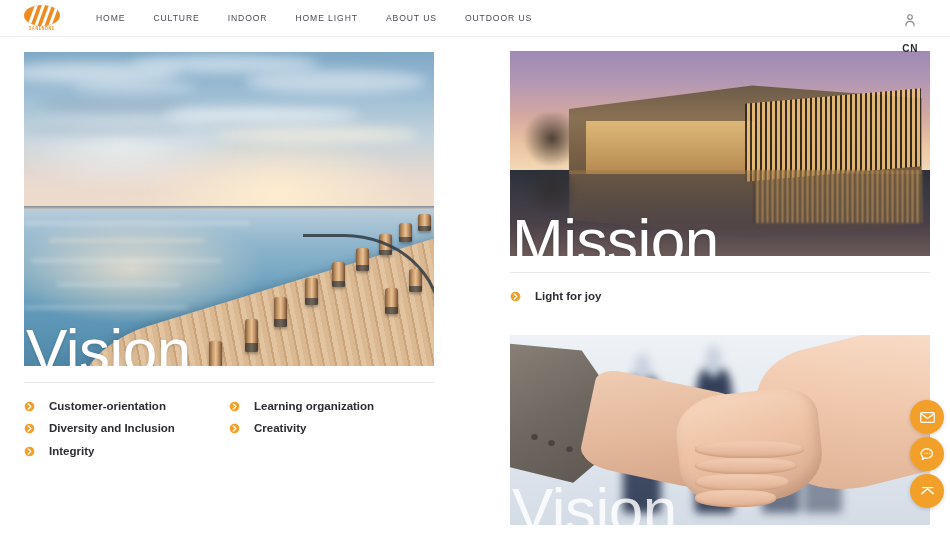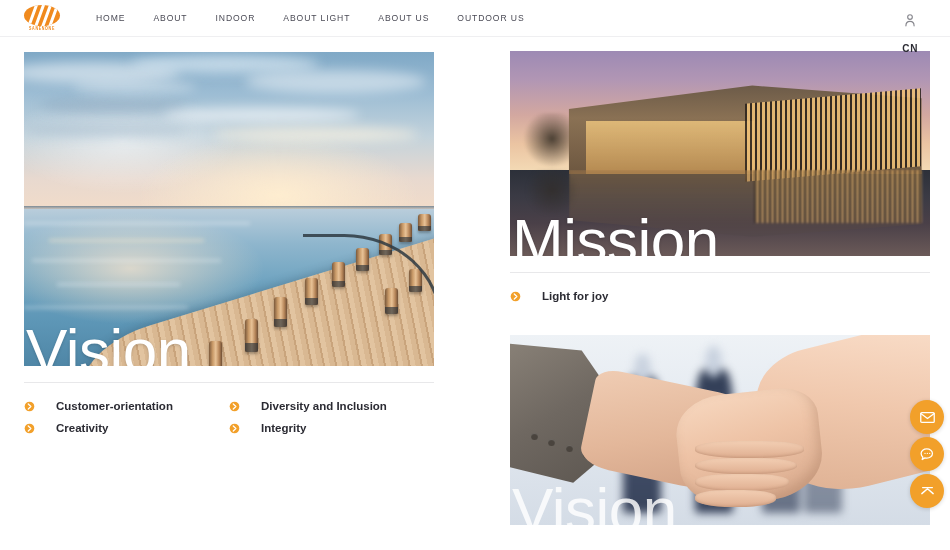--- a/index.html
+++ b/index.html
@@ -381,21 +381,21 @@
   .divider { height: 1px; background: #e8e8ea; margin-top: 16px; }
 
   .bullets {
     display: flex;
     flex-wrap: wrap;
     margin-top: 12px;
   }
   .bullet {
     display: flex;
     align-items: center;
-    gap: 21px;
+    gap: 14px;
     width: 50%;
     font-size: 11.5px;
     font-weight: 700;
     color: #2b2b33;
     line-height: 1;
     padding: 5.5px 0;
   }
   .bullets-mission .bullet { width: 100%; }
   .bmark { flex: 0 0 auto; width: 11px; height: 11px; }
   .bmark svg { display: block; width: 11px; height: 11px; }
@@ -434,23 +434,23 @@
         <span></span>
           <span></span>
           <span></span>
           <span></span>
       </div>
       <div class="logo-text">SANENONE</div>
     </div>
 
     <div class="nav">
       <div class="nav-item">HOME</div>
-      <div class="nav-item">ABOUT</div>
+      <div class="nav-item">CULTURE</div>
       <div class="nav-item">INDOOR</div>
-      <div class="nav-item">ABOUT LIGHT</div>
+      <div class="nav-item">HOME LIGHT</div>
       <div class="nav-item">ABOUT US</div>
       <div class="nav-item">OUTDOOR US</div>
     </div>
 
     <div class="header-right">
       <div class="hicon">
         <svg viewBox="0 0 24 24" fill="none" stroke="#5a5a63" stroke-width="2">
           <circle cx="10.5" cy="10.5" r="6.5"></circle>
           <line x1="15.5" y1="15.5" x2="21" y2="21" stroke-linecap="round"></line>
         </svg>
@@ -515,20 +515,29 @@
 
         <div class="bullets">
           <div class="bullet">
             <span class="bmark">
               <svg viewBox="0 0 16 16">
                   <circle cx="8" cy="8" r="7" fill="#F2A02A"></circle>
                   <path d="M6.2 4.4 L10 8 L6.2 11.6" fill="none" stroke="#fff" stroke-width="1.8" stroke-linecap="round" stroke-linejoin="round"></path>
                 </svg>
             </span>
             <span>Customer-orientation</span>
+          </div>
+          <div class="bullet">
+            <span class="bmark">
+              <svg viewBox="0 0 16 16">
+                  <circle cx="8" cy="8" r="7" fill="#F2A02A"></circle>
+                  <path d="M6.2 4.4 L10 8 L6.2 11.6" fill="none" stroke="#fff" stroke-width="1.8" stroke-linecap="round" stroke-linejoin="round"></path>
+                </svg>
+            </span>
+            <span>Learning organization</span>
           </div>
           <div class="bullet">
             <span class="bmark">
               <svg viewBox="0 0 16 16">
                   <circle cx="8" cy="8" r="7" fill="#F2A02A"></circle>
                   <path d="M6.2 4.4 L10 8 L6.2 11.6" fill="none" stroke="#fff" stroke-width="1.8" stroke-linecap="round" stroke-linejoin="round"></path>
                 </svg>
             </span>
             <span>Diversity and Inclusion</span>
           </div>

